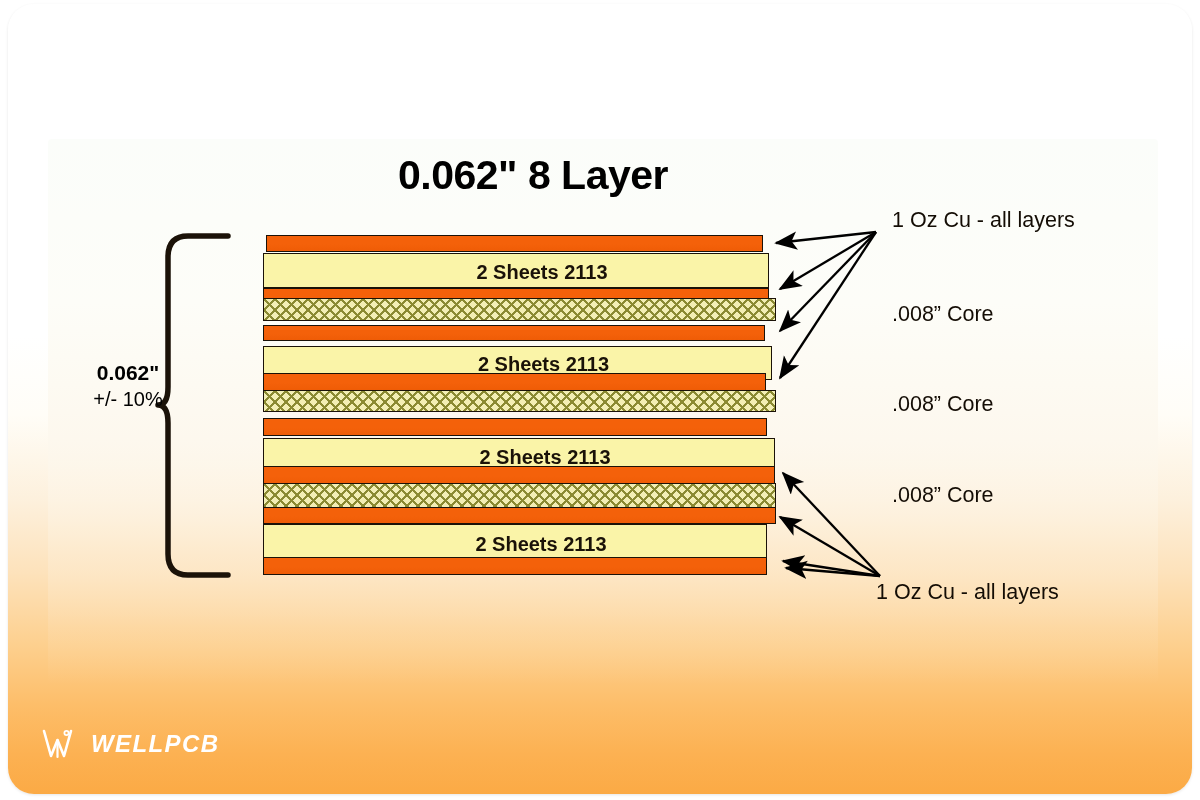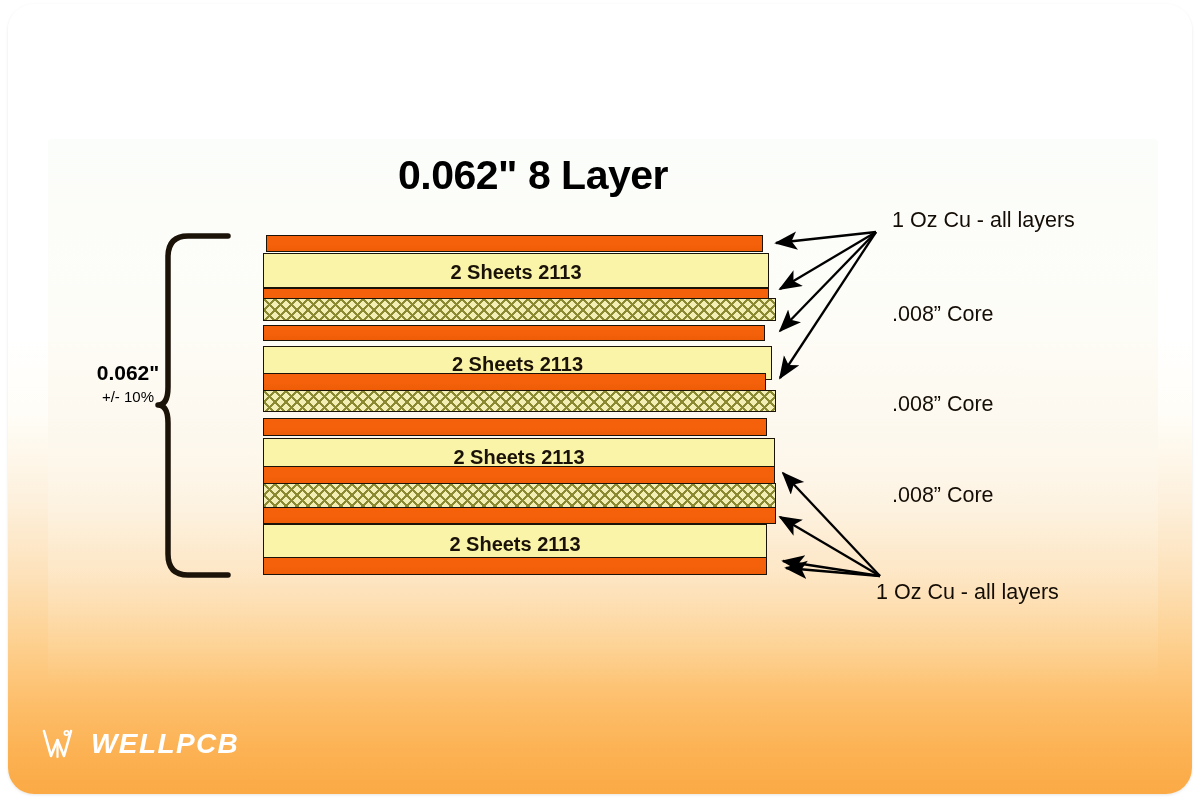--- a/index.html
+++ b/index.html
@@ -49,43 +49,43 @@
     background-image:
       repeating-linear-gradient(45deg,
         #8b8a32 0 2px, rgba(139,138,50,0) 2px 7px),
       repeating-linear-gradient(-45deg,
         #8b8a32 0 2px, rgba(139,138,50,0) 2px 7px);
     background-size:11px 11px,11px 11px;
   }
   .lbl{
     position:absolute;width:100%;text-align:center;
     font-size:20px;font-weight:bold;color:#1a1208;
-    line-height:1;pointer-events:none;
+    line-height:1;pointer-events:none;padding-left:26px;
   }
 
   
   .note{
     position:absolute;font-size:21.5px;font-weight:normal;color:#140d05;
     white-space:nowrap;
   }
 
   
   .thk-main{
     position:absolute;left:60px;top:357px;width:120px;text-align:center;
     font-size:21px;font-weight:bold;color:#000;
   }
   .thk-tol{
     position:absolute;left:60px;top:384px;width:120px;text-align:center;
-    font-size:15px;font-weight:normal;color:#000;
+    font-size:20px;font-weight:normal;color:#000;
   }
 
   
   .logo{position:absolute;left:32px;top:723px;display:flex;align-items:center;gap:9px;}
   .logo-text{
-    font-size:28px;font-weight:bold;color:#fff;
+    font-size:24px;font-weight:bold;color:#fff;
     letter-spacing:1.4px;font-style:italic;
   }
   svg{display:block;}
 </style>
 </head>
 <body>
 
 <div id="root">
   <div class="card">
     <div class="panel"></div>

